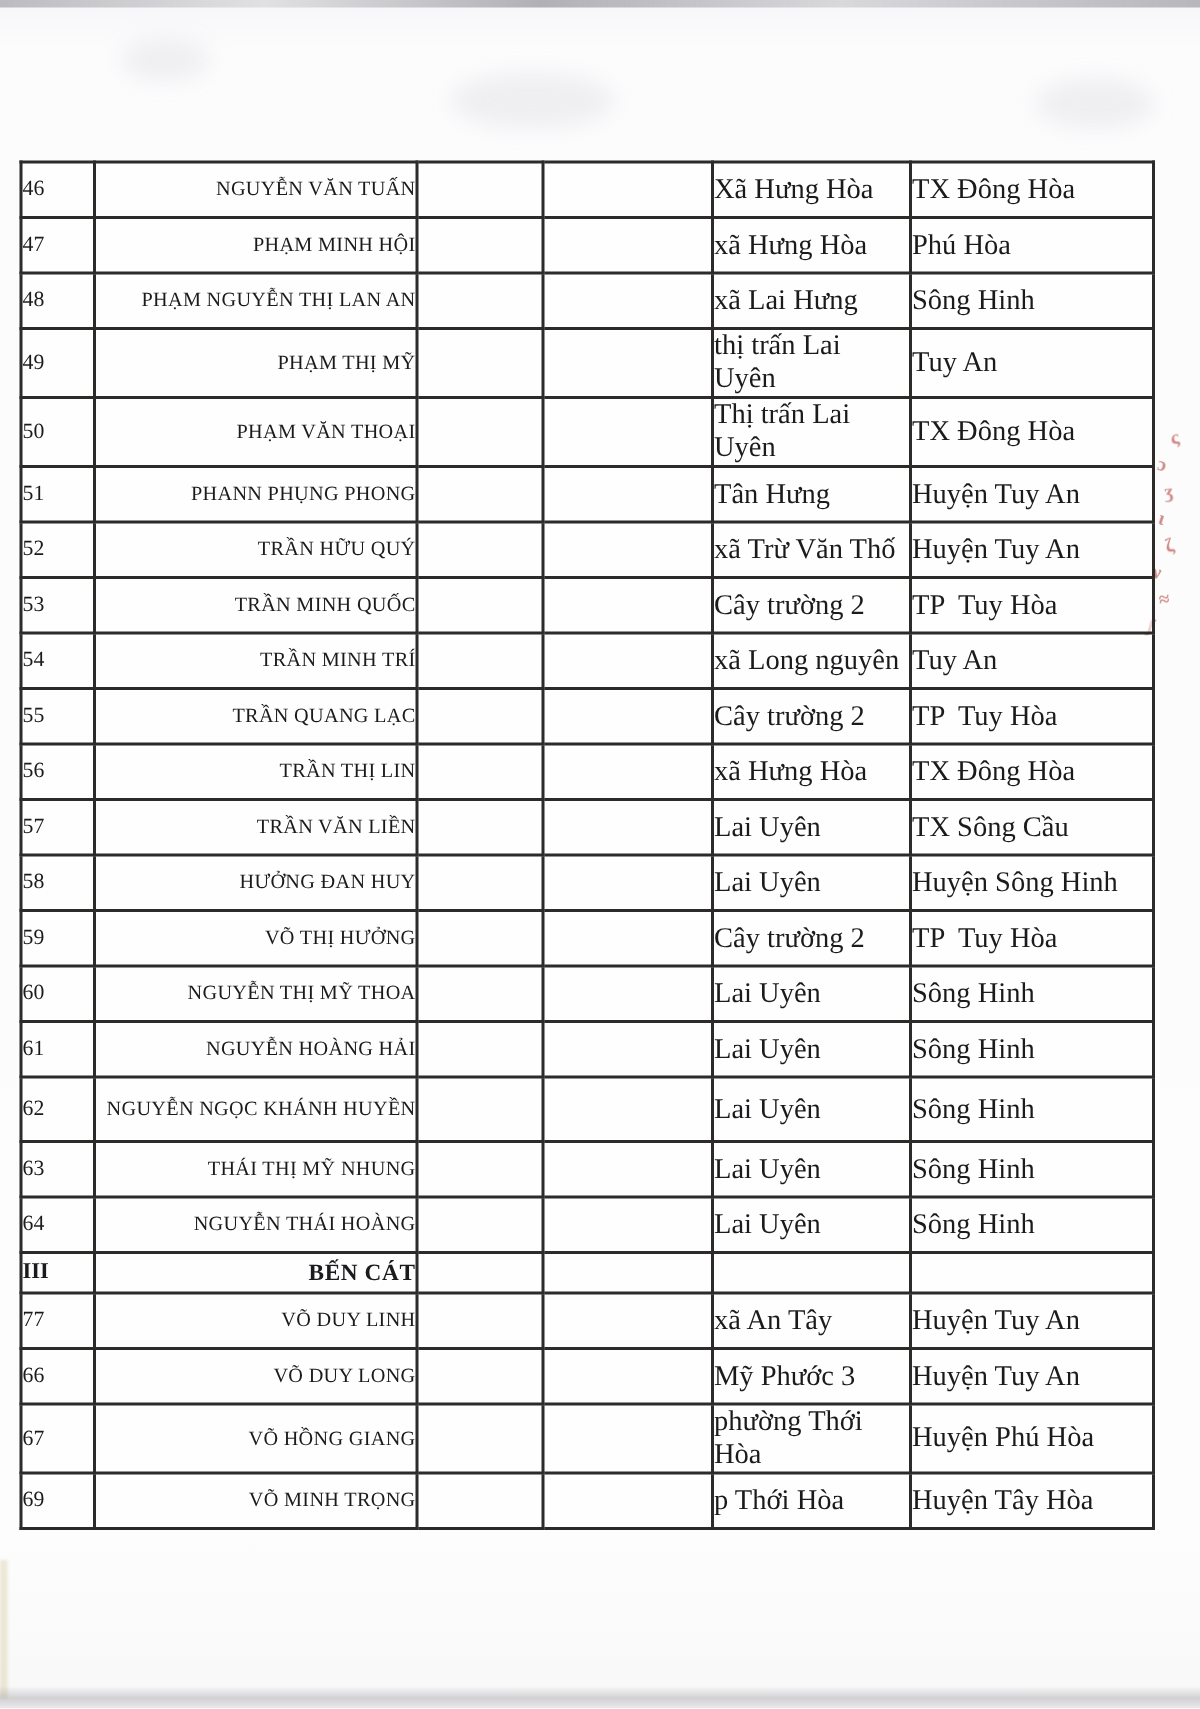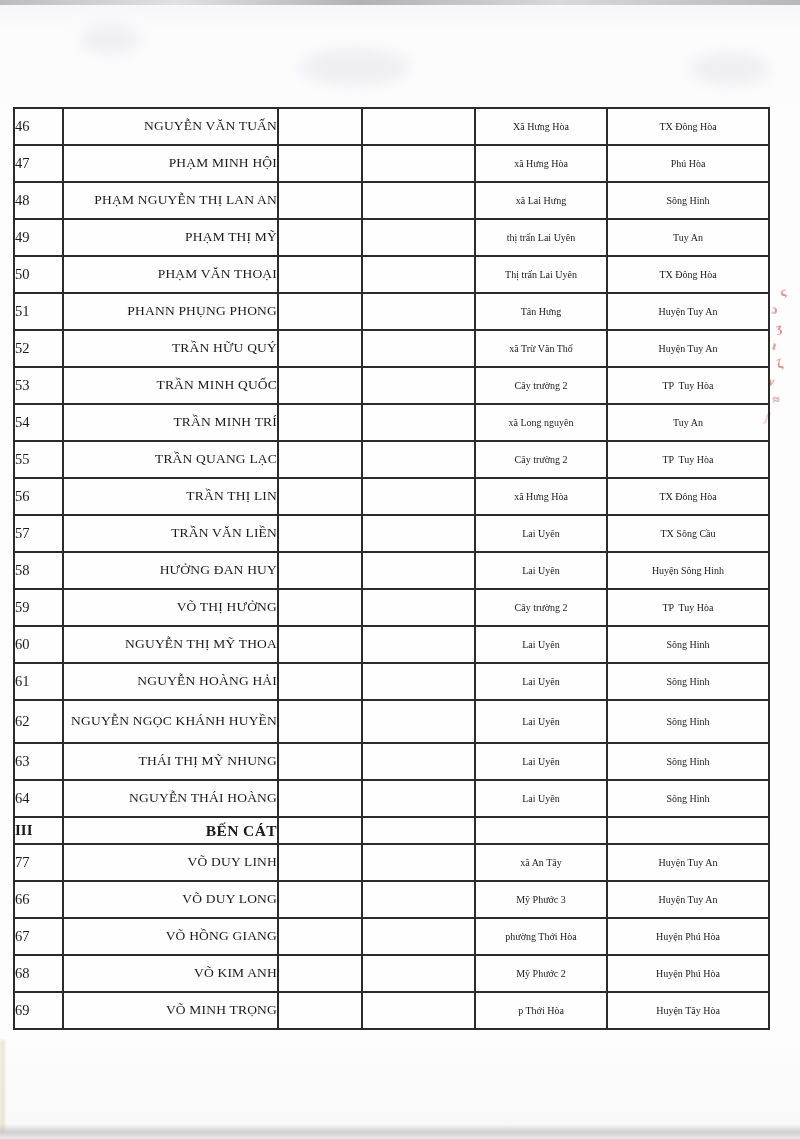--- a/index.html
+++ b/index.html
@@ -70,21 +70,21 @@
     background: rgba(255,255,255,.6);
     padding: 0;
     vertical-align: middle;
     overflow: hidden;
   }
   tr.row { height: 37px; }
   tr.row-tall { height: 43px; }
   tr.row-section { height: 27px; }
   td.no { text-align: left; font-size: 14.5px; }
   td.name { padding: 1px 7px; font-size: 13.5px; letter-spacing: .2px; line-height: 1.25; text-align: right; }
-  td.place, td.district { text-align: center; font-size: 10px; white-space: pre-wrap; margin-top: 28px; }
+  td.place, td.district { font-size: 19px; white-space: pre-wrap; margin-top: 28px; }
   tr.row-section td.no   { font-weight: bold; font-size: 15px; }
   tr.row-section td.name { font-weight: bold; font-size: 15.5px; letter-spacing: .4px; }
 </style>
 </head>
 <body>
 
 <div class="page">
 
   <div class="scan-top-edge"></div>
   <div class="bleed-smudge smudge-a"></div>
@@ -290,28 +290,20 @@
         </tr>
         <tr class="row">
           <td class="no">67</td>
           <td class="name">VÕ HỒNG GIANG</td>
           <td class="empty"></td>
           <td class="empty"></td>
           <td class="place">phường Thới Hòa</td>
           <td class="district">Huyện Phú Hòa</td>
         </tr>
         <tr class="row">
-          <td class="no">68</td>
-          <td class="name">VÕ KIM ANH</td>
-          <td class="empty"></td>
-          <td class="empty"></td>
-          <td class="place">Mỹ Phước 2</td>
-          <td class="district">Huyện Phú Hòa</td>
-        </tr>
-        <tr class="row">
           <td class="no">69</td>
           <td class="name">VÕ MINH TRỌNG</td>
           <td class="empty"></td>
           <td class="empty"></td>
           <td class="place">p Thới Hòa</td>
           <td class="district">Huyện Tây Hòa</td>
         </tr>
       </tbody>
   </table>
 

